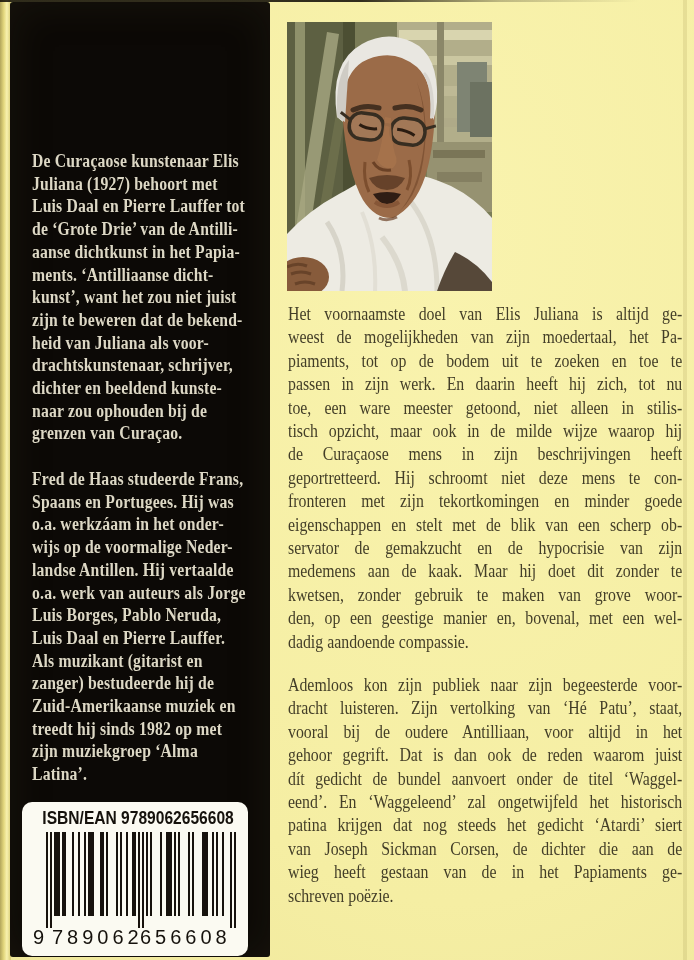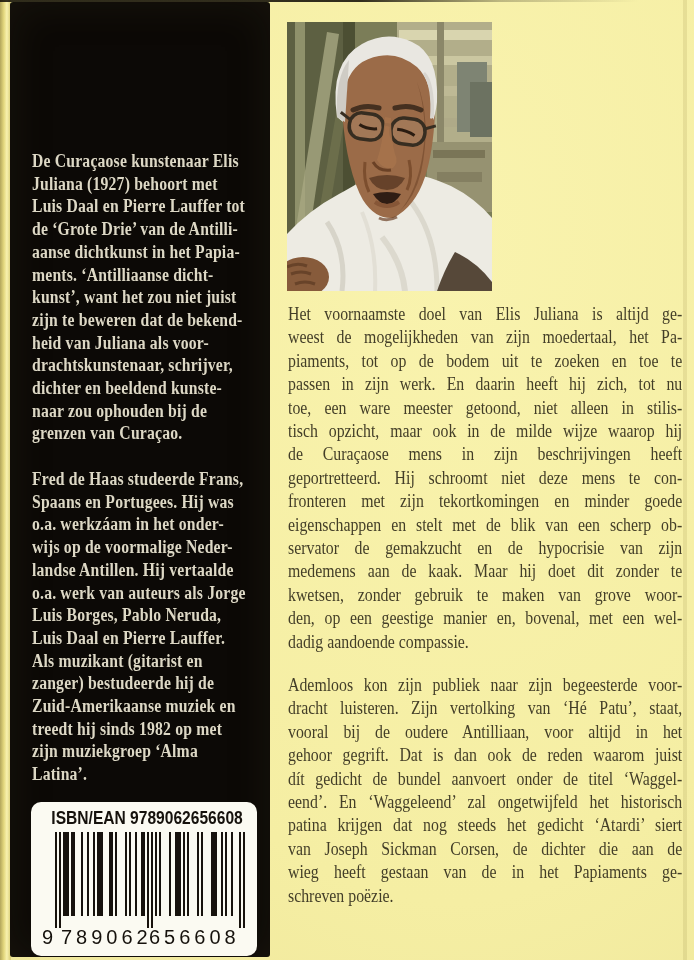--- a/index.html
+++ b/index.html
@@ -28,21 +28,21 @@
     position: absolute; left: 22px; width: 284px;
     transform: scaleX(.85); transform-origin: 0 0;
     font-weight: bold; font-size: 18.5px; line-height: 22.7px;
     color: var(--panel-text, #ddd8c5); letter-spacing: .2px;
   }
   .bio div { white-space: nowrap; }
   .b1 { top: 148px; }
   .b2 { top: 466px; }
 
   .bcbox {
-    position: absolute; left: 21px; top: 800px; width: 226px; height: 154px;
+    position: absolute; left: 12px; top: 800px; width: 226px; height: 154px;
     background: var(--barcode-bg, #fbfaf2); border-radius: 10px;
   }
   .bclabel {
     position: absolute; top: 4px; left: 0; width: 226px; text-align: center;
     font-family: "Liberation Sans", sans-serif; font-weight: bold; font-size: 19px; line-height: 24px;
     color: #15110c; transform: scaleX(.82); transform-origin: 50% 0; white-space: nowrap;
   }
   .bcbars { position: absolute; left: 24px; top: 30px; width: 190px; height: 96px; }
   .bcd {
     position: absolute; top: 122px; font-family: "Liberation Sans", sans-serif;

